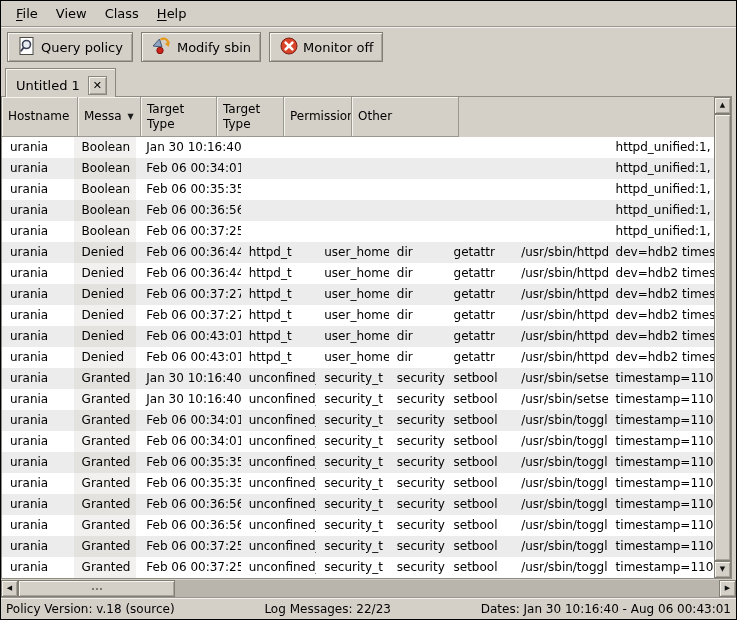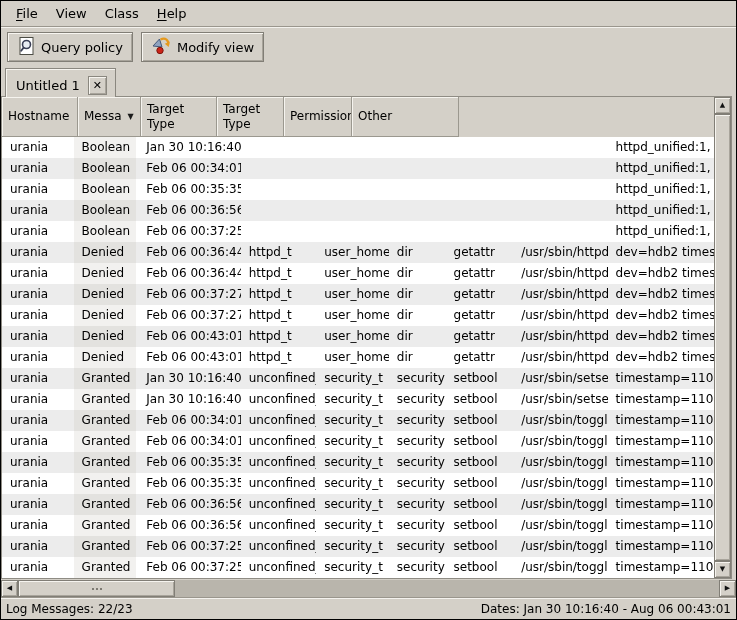--- a/index.html
+++ b/index.html
@@ -186,21 +186,30 @@
     </div>
     <div class="tbtn">
       <span>
         <svg width="22" height="20" viewBox="0 0 22 20">
           <path d="M2 10 L8.5 3 L11 11 Z" fill="#8fa3c0" stroke="#44597a"></path>
           <path d="M9.5 3.5 C14.5 1 18 4.5 17 9" fill="none" stroke="#e69a1e" stroke-width="2.2"></path>
           <path d="M18.8 5.5 L17.6 11 L13.8 7.8 Z" fill="#e69a1e"></path>
           <circle cx="9" cy="14.5" r="3.2" fill="#cc2418" stroke="#7c150d"></circle>
         </svg>
       </span>
-      <span>Modify view</span>
+      <span>Modify sbin</span>
+    </div>
+    <div class="tbtn">
+      <span>
+        <svg width="20" height="20" viewBox="0 0 20 20">
+          <circle cx="10" cy="10" r="8" fill="#d8432a" stroke="#7a1f12"></circle>
+          <path d="M6.6 6.6 L13.4 13.4 M13.4 6.6 L6.6 13.4" stroke="#ffffff" stroke-width="2.6" stroke-linecap="round"></path>
+        </svg>
+      </span>
+      <span>Monitor off</span>
     </div>
   </div>
 
   <div class="tabrow">
     <div class="tab">
       <span>Untitled 1</span>
       <span class="tab-close">
           <span>✕</span>
         </span>
     </div>
@@ -480,17 +489,18 @@
       </div>
     <div class="hthumb">
         <span class="grip"></span>
       </div>
     <div class="sbtn right">
         <span>▶</span>
       </div>
   </div>
 
   <div class="statusbar">
+    <span>Policy Version: v.18 (source)</span>
     <span>Log Messages: 22/23</span>
     <span>Dates: Jan 30 10:16:40 - Aug 06 00:43:01</span>
   </div>
 
 </div>
 
 </body></html>

